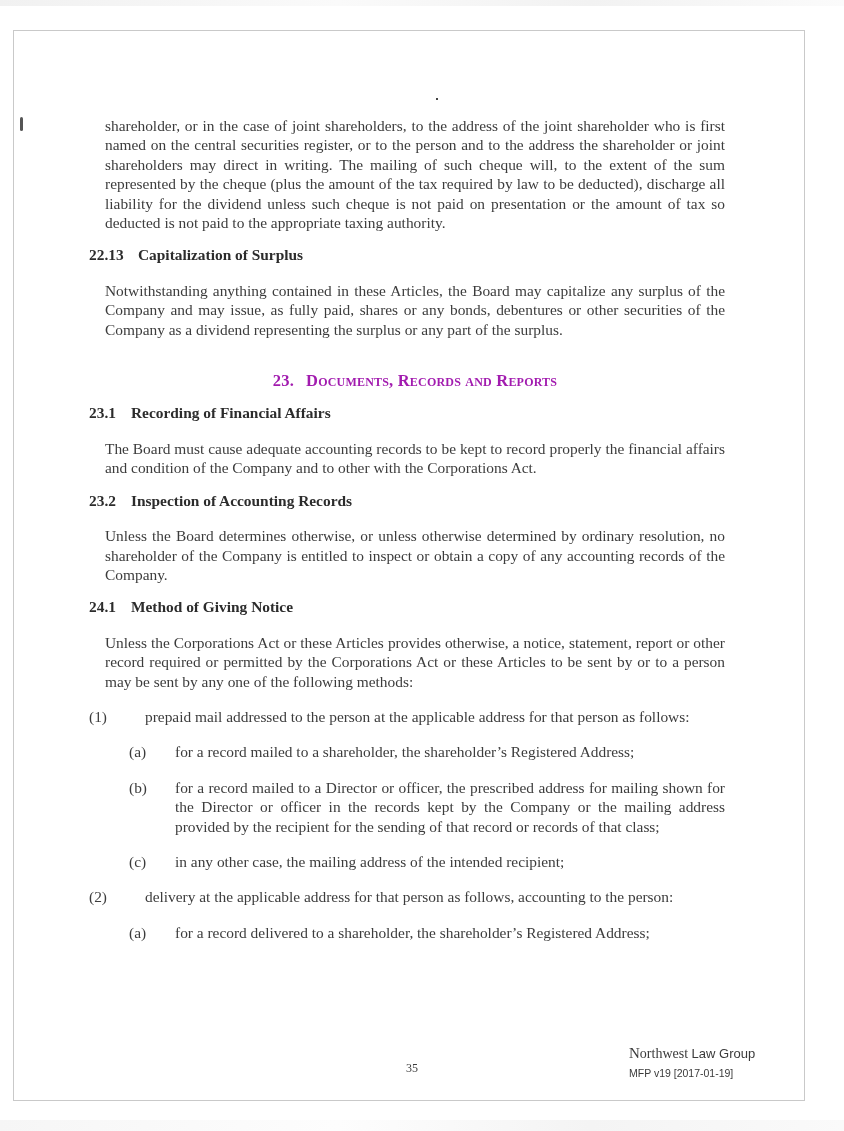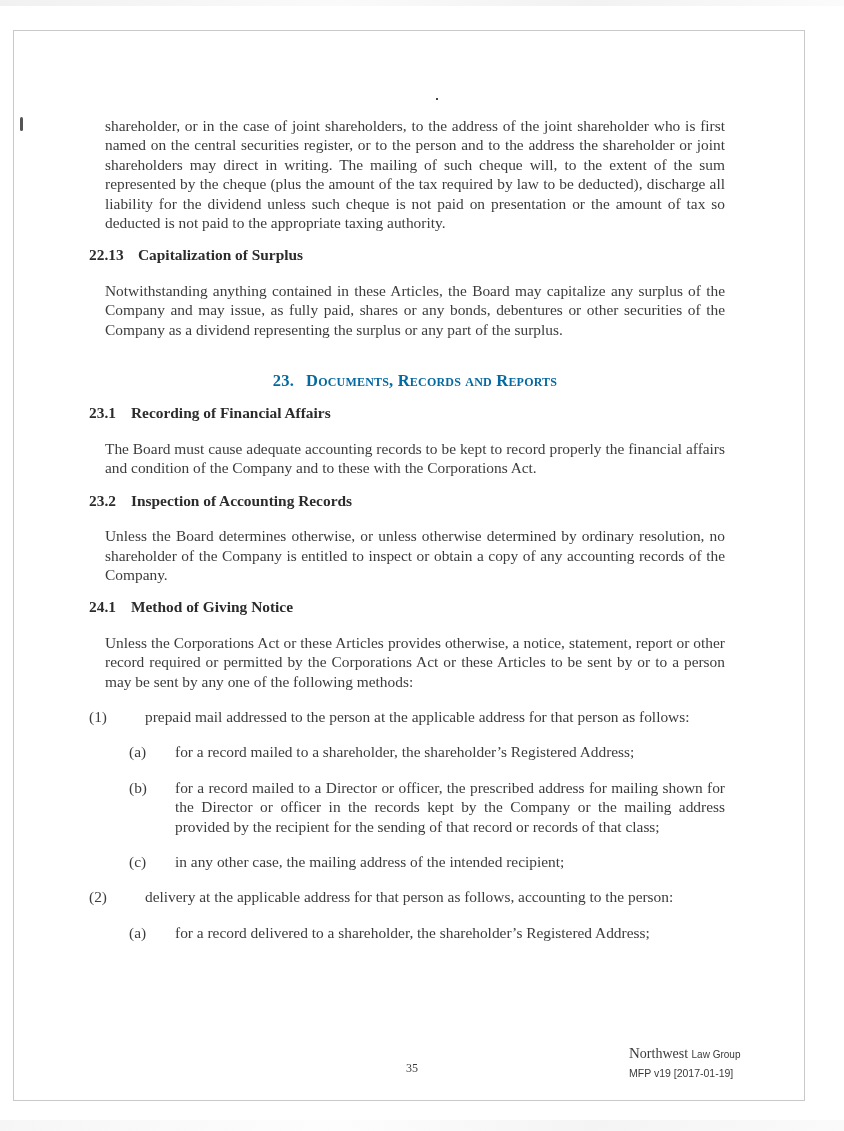--- a/index.html
+++ b/index.html
@@ -49,21 +49,21 @@
       display: inline-block;
       width: 42px;
     }
     .subhead .num.wide {
       width: 49px;
     }
     .section-head {
       text-align: center;
       font-weight: bold;
       font-size: 16.5px;
-      color: #0369a1;
+      color: #a21caf;
       margin: 32px 0 13px 0;
       letter-spacing: 0.2px;
     }
     .section-head .sc {
       font-variant: small-caps;
     }
     .section-head .secnum {
       margin-right: 12px;
     }
     .list1 {
@@ -101,21 +101,21 @@
       left: 629px;
       top: 1045px;
       font-size: 14px;
       color: #3a3a3a;
     }
     .footer-firm .big-n {
       font-size: 15px;
     }
     .footer-firm .sans {
       font-family: "Liberation Sans", sans-serif;
-      font-size: 10px;
+      font-size: 13px;
       text-align: center;
     }
     .footer-version {
       position: absolute;
       left: 629px;
       top: 1067px;
       font-family: "Liberation Sans", sans-serif;
       font-size: 10.5px;
       color: #3a3a3a;
       text-align: right;
@@ -171,21 +171,21 @@
   </div>
   <p class="para">Notwithstanding anything contained in these Articles, the Board may capitalize any surplus of the Company and may issue, as fully paid, shares or any bonds, debentures or other securities of the Company as a dividend representing the surplus or any part of the surplus.</p>
 
   <div class="section-head">
     <span class="secnum">23.</span><span class="sc">Documents, Records and Reports</span>
   </div>
 
   <div class="subhead">
     <span class="num">23.1</span><span>Recording of Financial Affairs</span>
   </div>
-  <p class="para">The Board must cause adequate accounting records to be kept to record properly the financial affairs and condition of the Company and to these with the Corporations Act.</p>
+  <p class="para">The Board must cause adequate accounting records to be kept to record properly the financial affairs and condition of the Company and to other with the Corporations Act.</p>
 
   <div class="subhead">
     <span class="num">23.2</span><span>Inspection of Accounting Records</span>
   </div>
   <p class="para">Unless the Board determines otherwise, or unless otherwise determined by ordinary resolution, no shareholder of the Company is entitled to inspect or obtain a copy of any accounting records of the Company.</p>
 
 
   <div class="subhead">
     <span class="num">24.1</span><span>Method of Giving Notice</span>
   </div>

